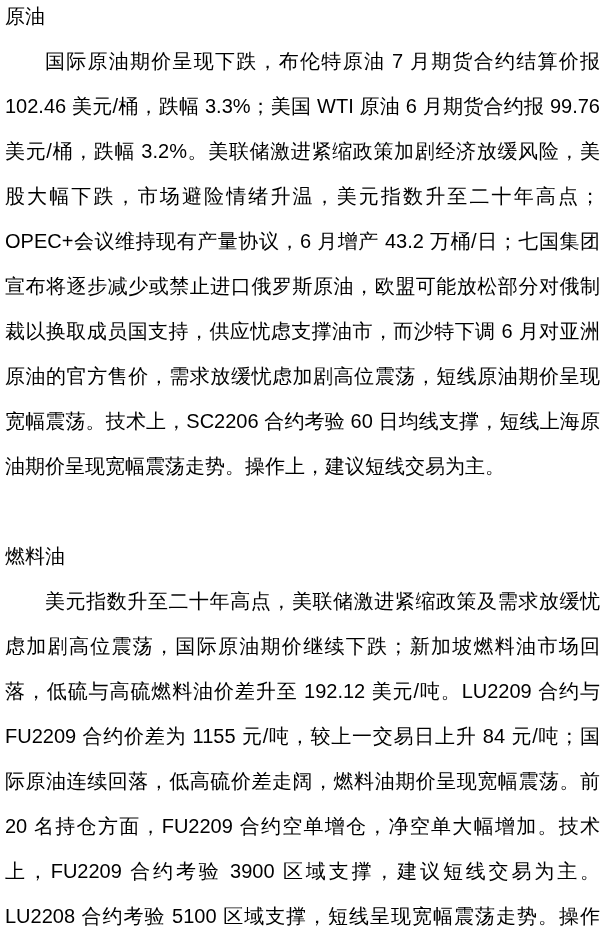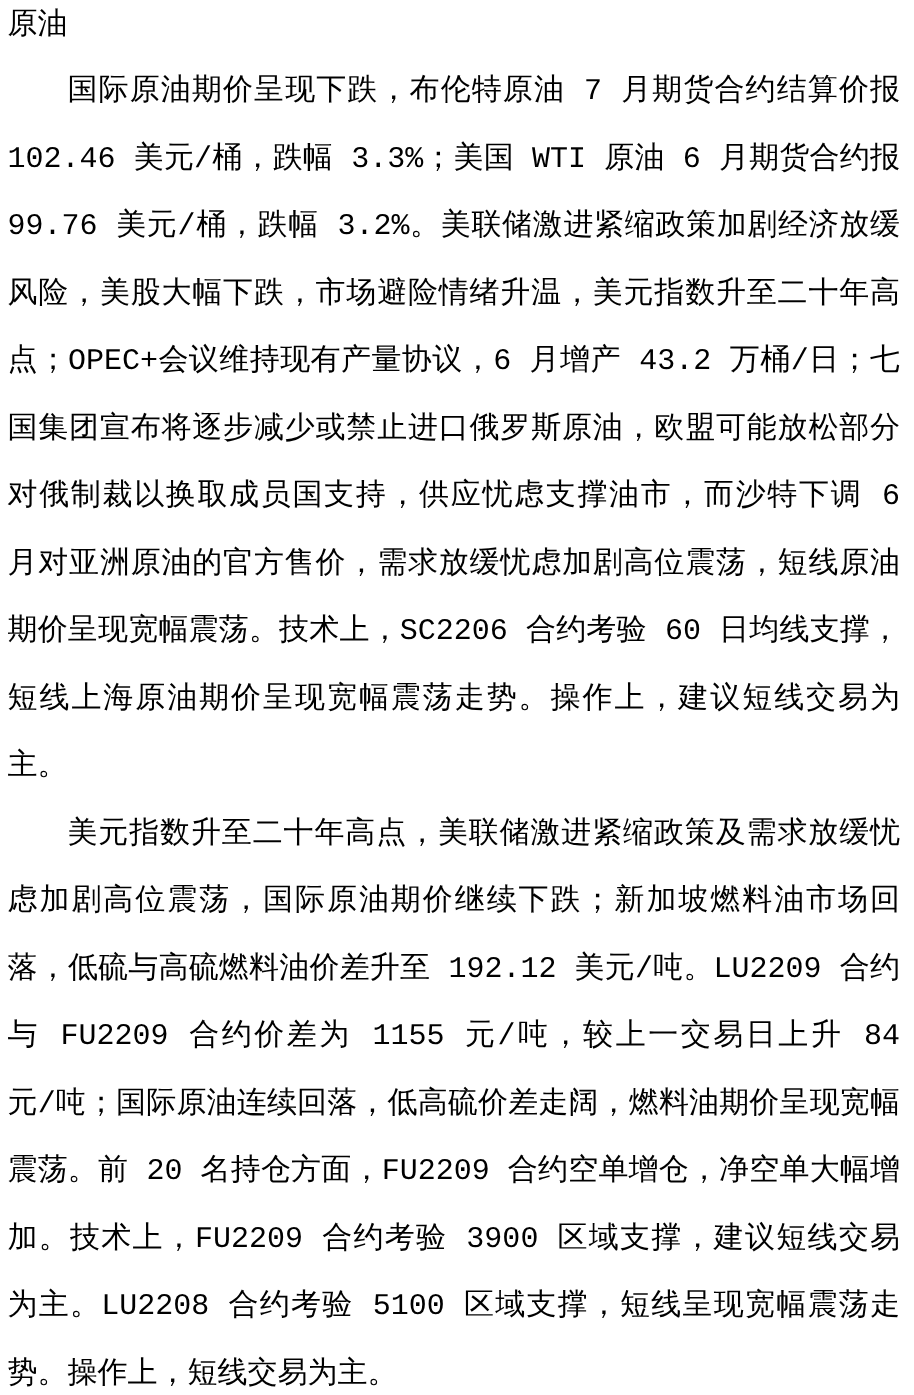--- a/index.html
+++ b/index.html
@@ -33,30 +33,30 @@
   .section + .section .section-heading {
     
     margin-top: 45px;
   }
   .body-paragraph {
     margin: 0;
     text-align: justify;
     text-justify: inter-ideograph;
     text-indent: 2em;
     overflow-wrap: break-word;
-    font-family: Liberation Mono, monospace;
   }
 </style>
 </head>
 <body>
 
 <div class="page">
 
   <div class="section">
     <h2 class="section-heading">原油</h2>
     <p class="body-paragraph">国际原油期价呈现下跌，布伦特原油 7 月期货合约结算价报 102.46 美元/桶，跌幅 3.3%；美国 WTI 原油 6 月期货合约报 99.76 美元/桶，跌幅 3.2%。美联储激进紧缩政策加剧经济放缓风险，美股大幅下跌，市场避险情绪升温，美元指数升至二十年高点；OPEC+会议维持现有产量协议，6 月增产 43.2 万桶/日；七国集团宣布将逐步减少或禁止进口俄罗斯原油，欧盟可能放松部分对俄制裁以换取成员国支持，供应忧虑支撑油市，而沙特下调 6 月对亚洲原油的官方售价，需求放缓忧虑加剧高位震荡，短线原油期价呈现宽幅震荡。技术上，SC2206 合约考验 60 日均线支撑，短线上海原油期价呈现宽幅震荡走势。操作上，建议短线交易为主。</p>
   </div>
 
   <div class="section">
+    <h2 class="section-heading">燃料油</h2>
     <p class="body-paragraph">美元指数升至二十年高点，美联储激进紧缩政策及需求放缓忧虑加剧高位震荡，国际原油期价继续下跌；新加坡燃料油市场回落，低硫与高硫燃料油价差升至 192.12 美元/吨。LU2209 合约与 FU2209 合约价差为 1155 元/吨，较上一交易日上升 84 元/吨；国际原油连续回落，低高硫价差走阔，燃料油期价呈现宽幅震荡。前 20 名持仓方面，FU2209 合约空单增仓，净空单大幅增加。技术上，FU2209 合约考验 3900 区域支撑，建议短线交易为主。LU2208 合约考验 5100 区域支撑，短线呈现宽幅震荡走势。操作上，短线交易为主。</p>
   </div>
 
 </div>
 
 </body></html>

